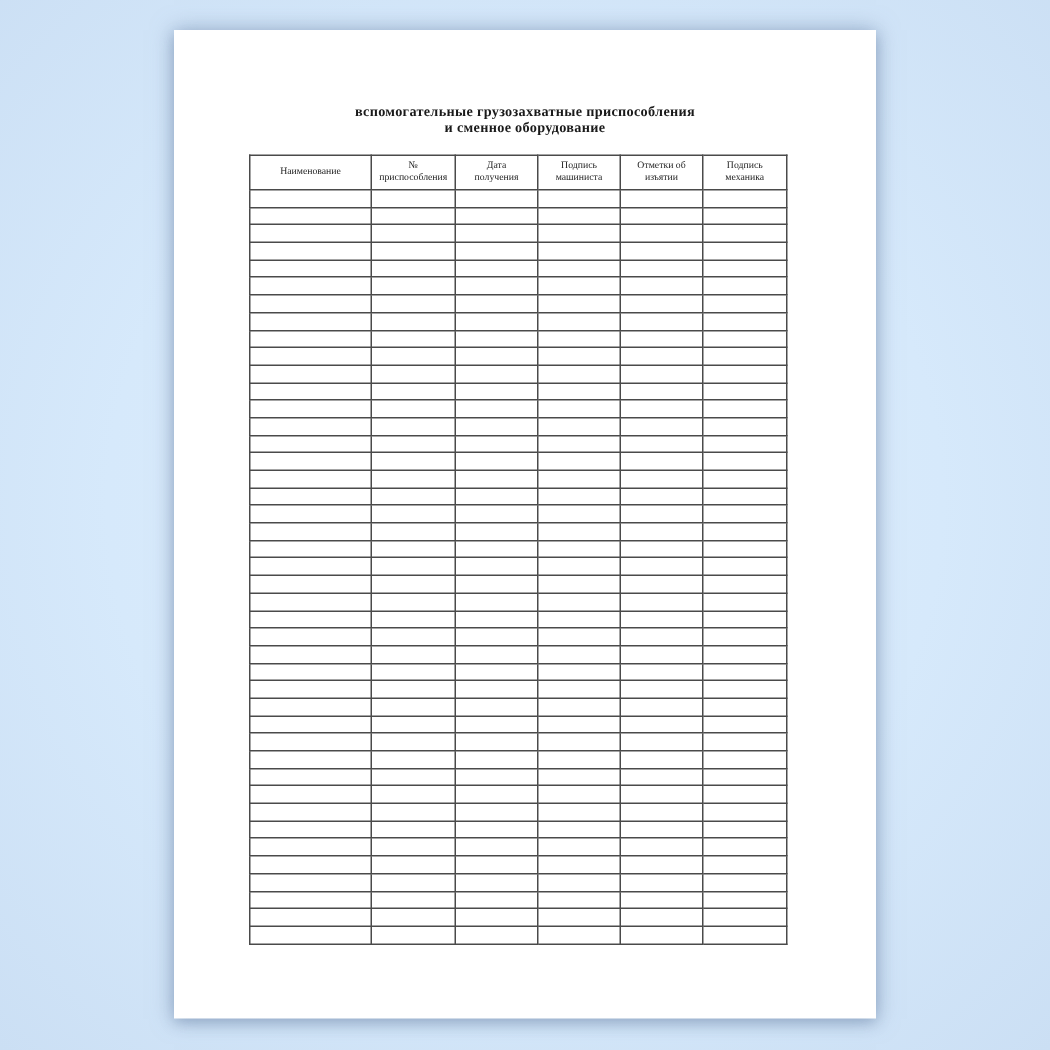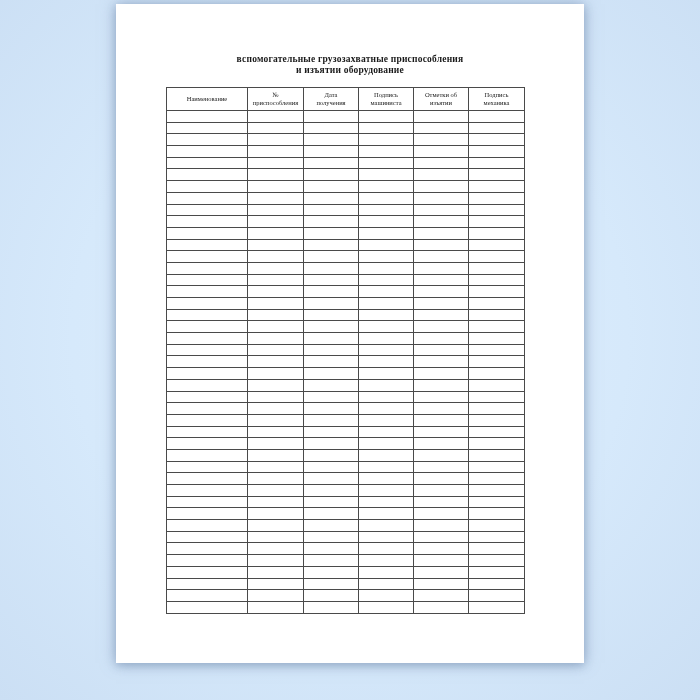--- a/index.html
+++ b/index.html
@@ -11,21 +11,21 @@
     width: 700px;
     height: 700px;
     overflow: hidden;
     background:
       radial-gradient(circle at 50% 48%, #e0eefc 0%, #d6e9fb 55%, #cbdff4 100%);
     font-family: "Liberation Serif", "DejaVu Serif", serif;
   }
   .page {
     position: absolute;
     left: 116px;
-    top: 4px;
+    top: 20px;
     width: 468px;
     height: 659px;
     background: #ffffff;
     box-shadow: 0 0 14px rgba(105, 130, 165, 0.55), 0 3px 8px rgba(110, 135, 170, 0.35);
     box-sizing: border-box;
   }
   .doc-title {
     margin-top: 50px;
     text-align: center;
     font-weight: bold;
@@ -71,21 +71,21 @@
   }
 </style>
 </head>
 <body>
 
 <div class="canvas">
   <div class="page">
 
     <div class="doc-title">
       <div>вспомогательные грузозахватные приспособления</div>
-      <div>и изъятии оборудование</div>
+      <div>и сменное оборудование</div>
     </div>
 
     <table class="form-table">
       <colgroup>
         <col class="c0">
           <col class="c1">
           <col class="c2">
         <col class="c3">
           <col class="c4">
           <col class="c5">

